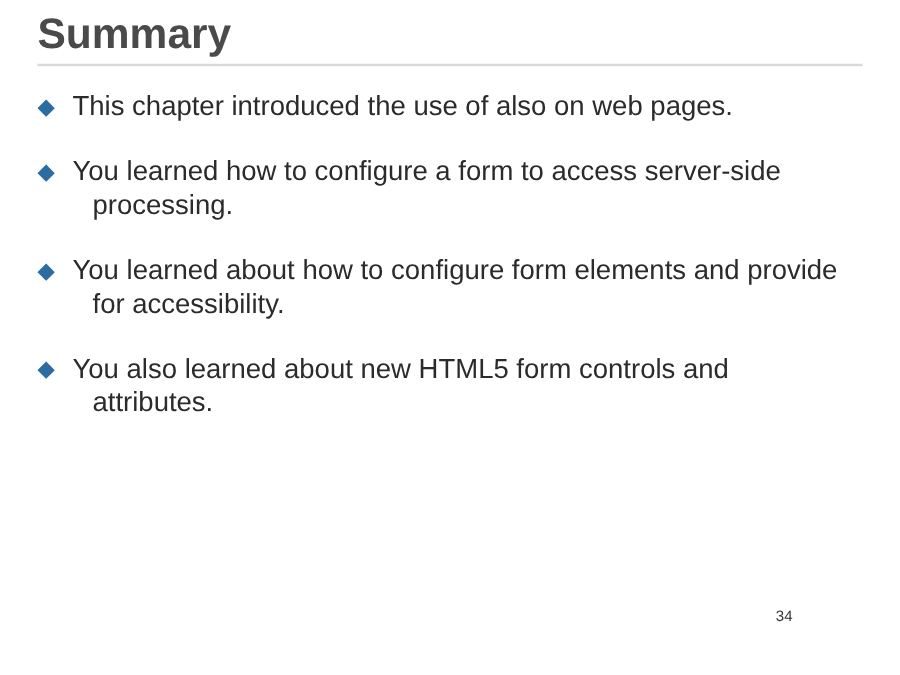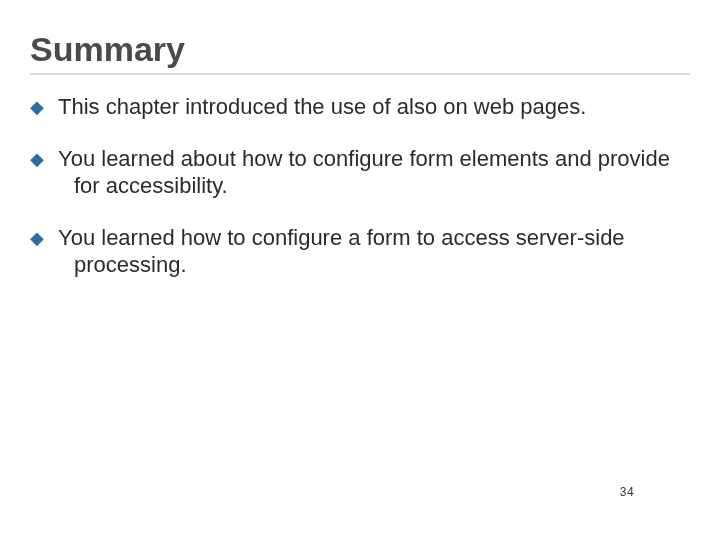--- a/index.html
+++ b/index.html
@@ -1,37 +1,40 @@
 <!DOCTYPE html>
 <html><head>
 <meta charset="utf-8">
 <style>
 html,body{margin:0;padding:0}
 body{width:720px;height:540px;background:#fff;font-family:Verdana,Geneva,sans-serif;color:#222;position:relative;overflow:hidden}
-.slide{padding:30px 30px 0 30px}
+.slide{padding:8px 30px 0 30px}
 .title{font-family:"Trebuchet MS","Lucida Sans Unicode",sans-serif;font-size:34px;color:#4a4a4a;font-weight:600;margin:0 0 4px 0}
 .rule{height:2px;background:#d9d9d9;margin:0 0 18px 0}
 .bullets{padding:0 8px 0 22px}
 .item{font-size:22px;line-height:1.25;color:#2b2b2b;margin:0 0 24px 0;text-indent:-22px;padding-left:22px}
 .dia{display:inline-block;color:#2d6ca2;font-size:18px;vertical-align:1px;margin-right:6px}
-.page{position:absolute;right:86px;bottom:40px;font-size:12px;color:#333;font-family:Liberation Mono, monospace}
+.page{position:absolute;right:86px;bottom:40px;font-size:12px;color:#333;font-family:Liberation Sans, sans-serif}
 </style>
 </head>
 <body>
 
 <div class="slide">
   <h1 class="title">Summary</h1>
   <div class="rule"></div>
 
   <div class="bullets">
     <p class="item">
       <span class="dia">◆</span><span>This chapter introduced the use of also on web pages.</span>
     </p>
     <p class="item">
+      <span class="dia">◆</span><span>You learned how to configure a form to access server-side processing.</span>
+    </p>
+    <p class="item">
       <span class="dia">◆</span><span>You learned about how to configure form elements and provide for accessibility.</span>
     </p>
     <p class="item">
-      <span class="dia">◆</span><span>You learned how to configure a form to access server-side processing.</span>
+      <span class="dia">◆</span><span>You also learned about new HTML5 form controls and attributes.</span>
     </p>
   </div>
 </div>
 
 <div class="page">34</div>
 
 </body></html>

